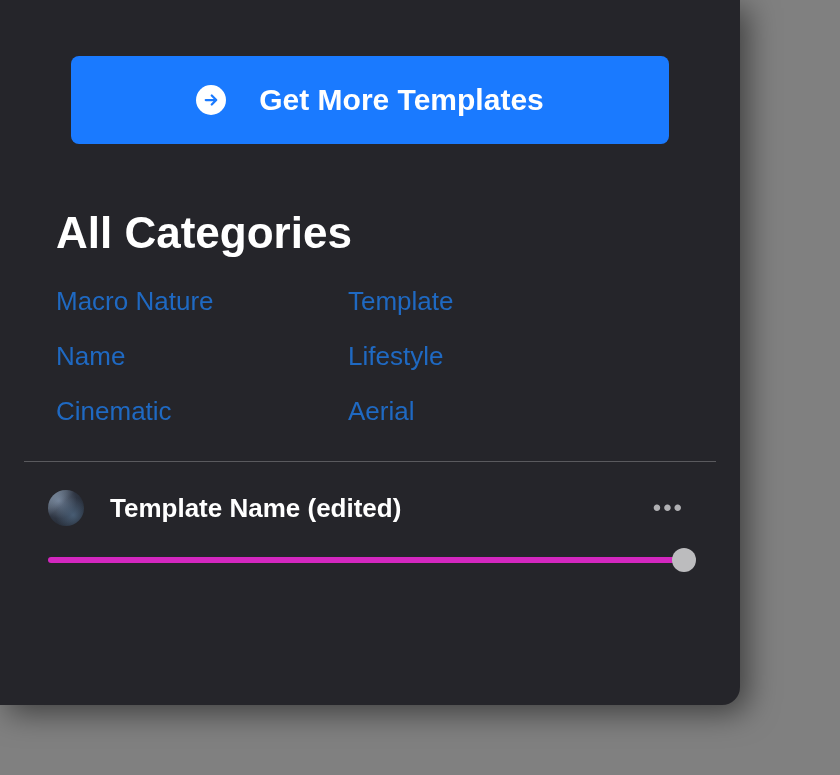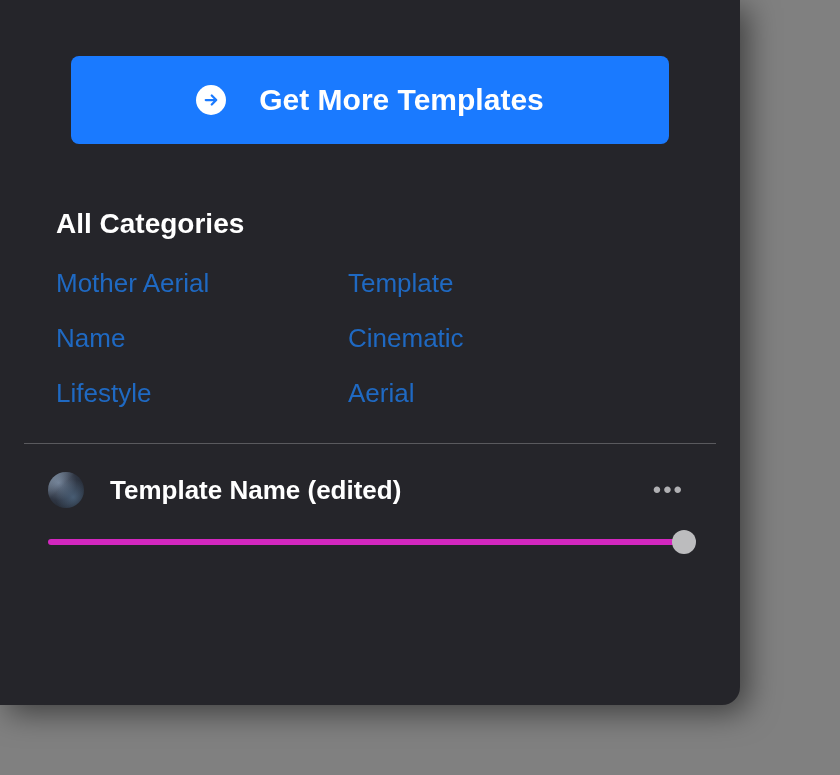--- a/index.html
+++ b/index.html
@@ -56,21 +56,21 @@
       height: 18px;
     }
     .get-more-btn .label {
       color: #ffffff;
       font-size: 30px;
       font-weight: 600;
     }
     .section-title {
       margin-top: 64px;
       color: #ffffff;
-      font-size: 28px;
+      font-size: 44px;
       font-weight: 700;
       padding-left: 14px;
     }
     .categories {
       margin-top: 28px;
       padding-left: 14px;
       display: grid;
       grid-template-columns: 292px auto;
       row-gap: 24px;
     }
@@ -167,25 +167,25 @@
       <svg viewBox="0 0 24 24" fill="none">
         <path d="M5 12h13M13 6l6 6-6 6" stroke="#1a7aff" stroke-width="3" stroke-linecap="round" stroke-linejoin="round"></path>
       </svg>
     </span>
     <span class="label">Get More Templates</span>
   </button>
 
   <h2 class="section-title">All Categories</h2>
 
   <div class="categories">
-    <a class="category-link">Mother Aerial</a>
+    <a class="category-link">Macro Nature</a>
     <a class="category-link">Template</a>
     <a class="category-link">Name</a>
+    <a class="category-link">Lifestyle</a>
     <a class="category-link">Cinematic</a>
-    <a class="category-link">Lifestyle</a>
     <a class="category-link">Aerial</a>
   </div>
 
   <hr class="divider">
 
   <div class="template-row">
     <div class="template-avatar"></div>
     <span class="template-name">Template Name (edited)</span>
     <button class="more-btn">
       <span>•••</span>

